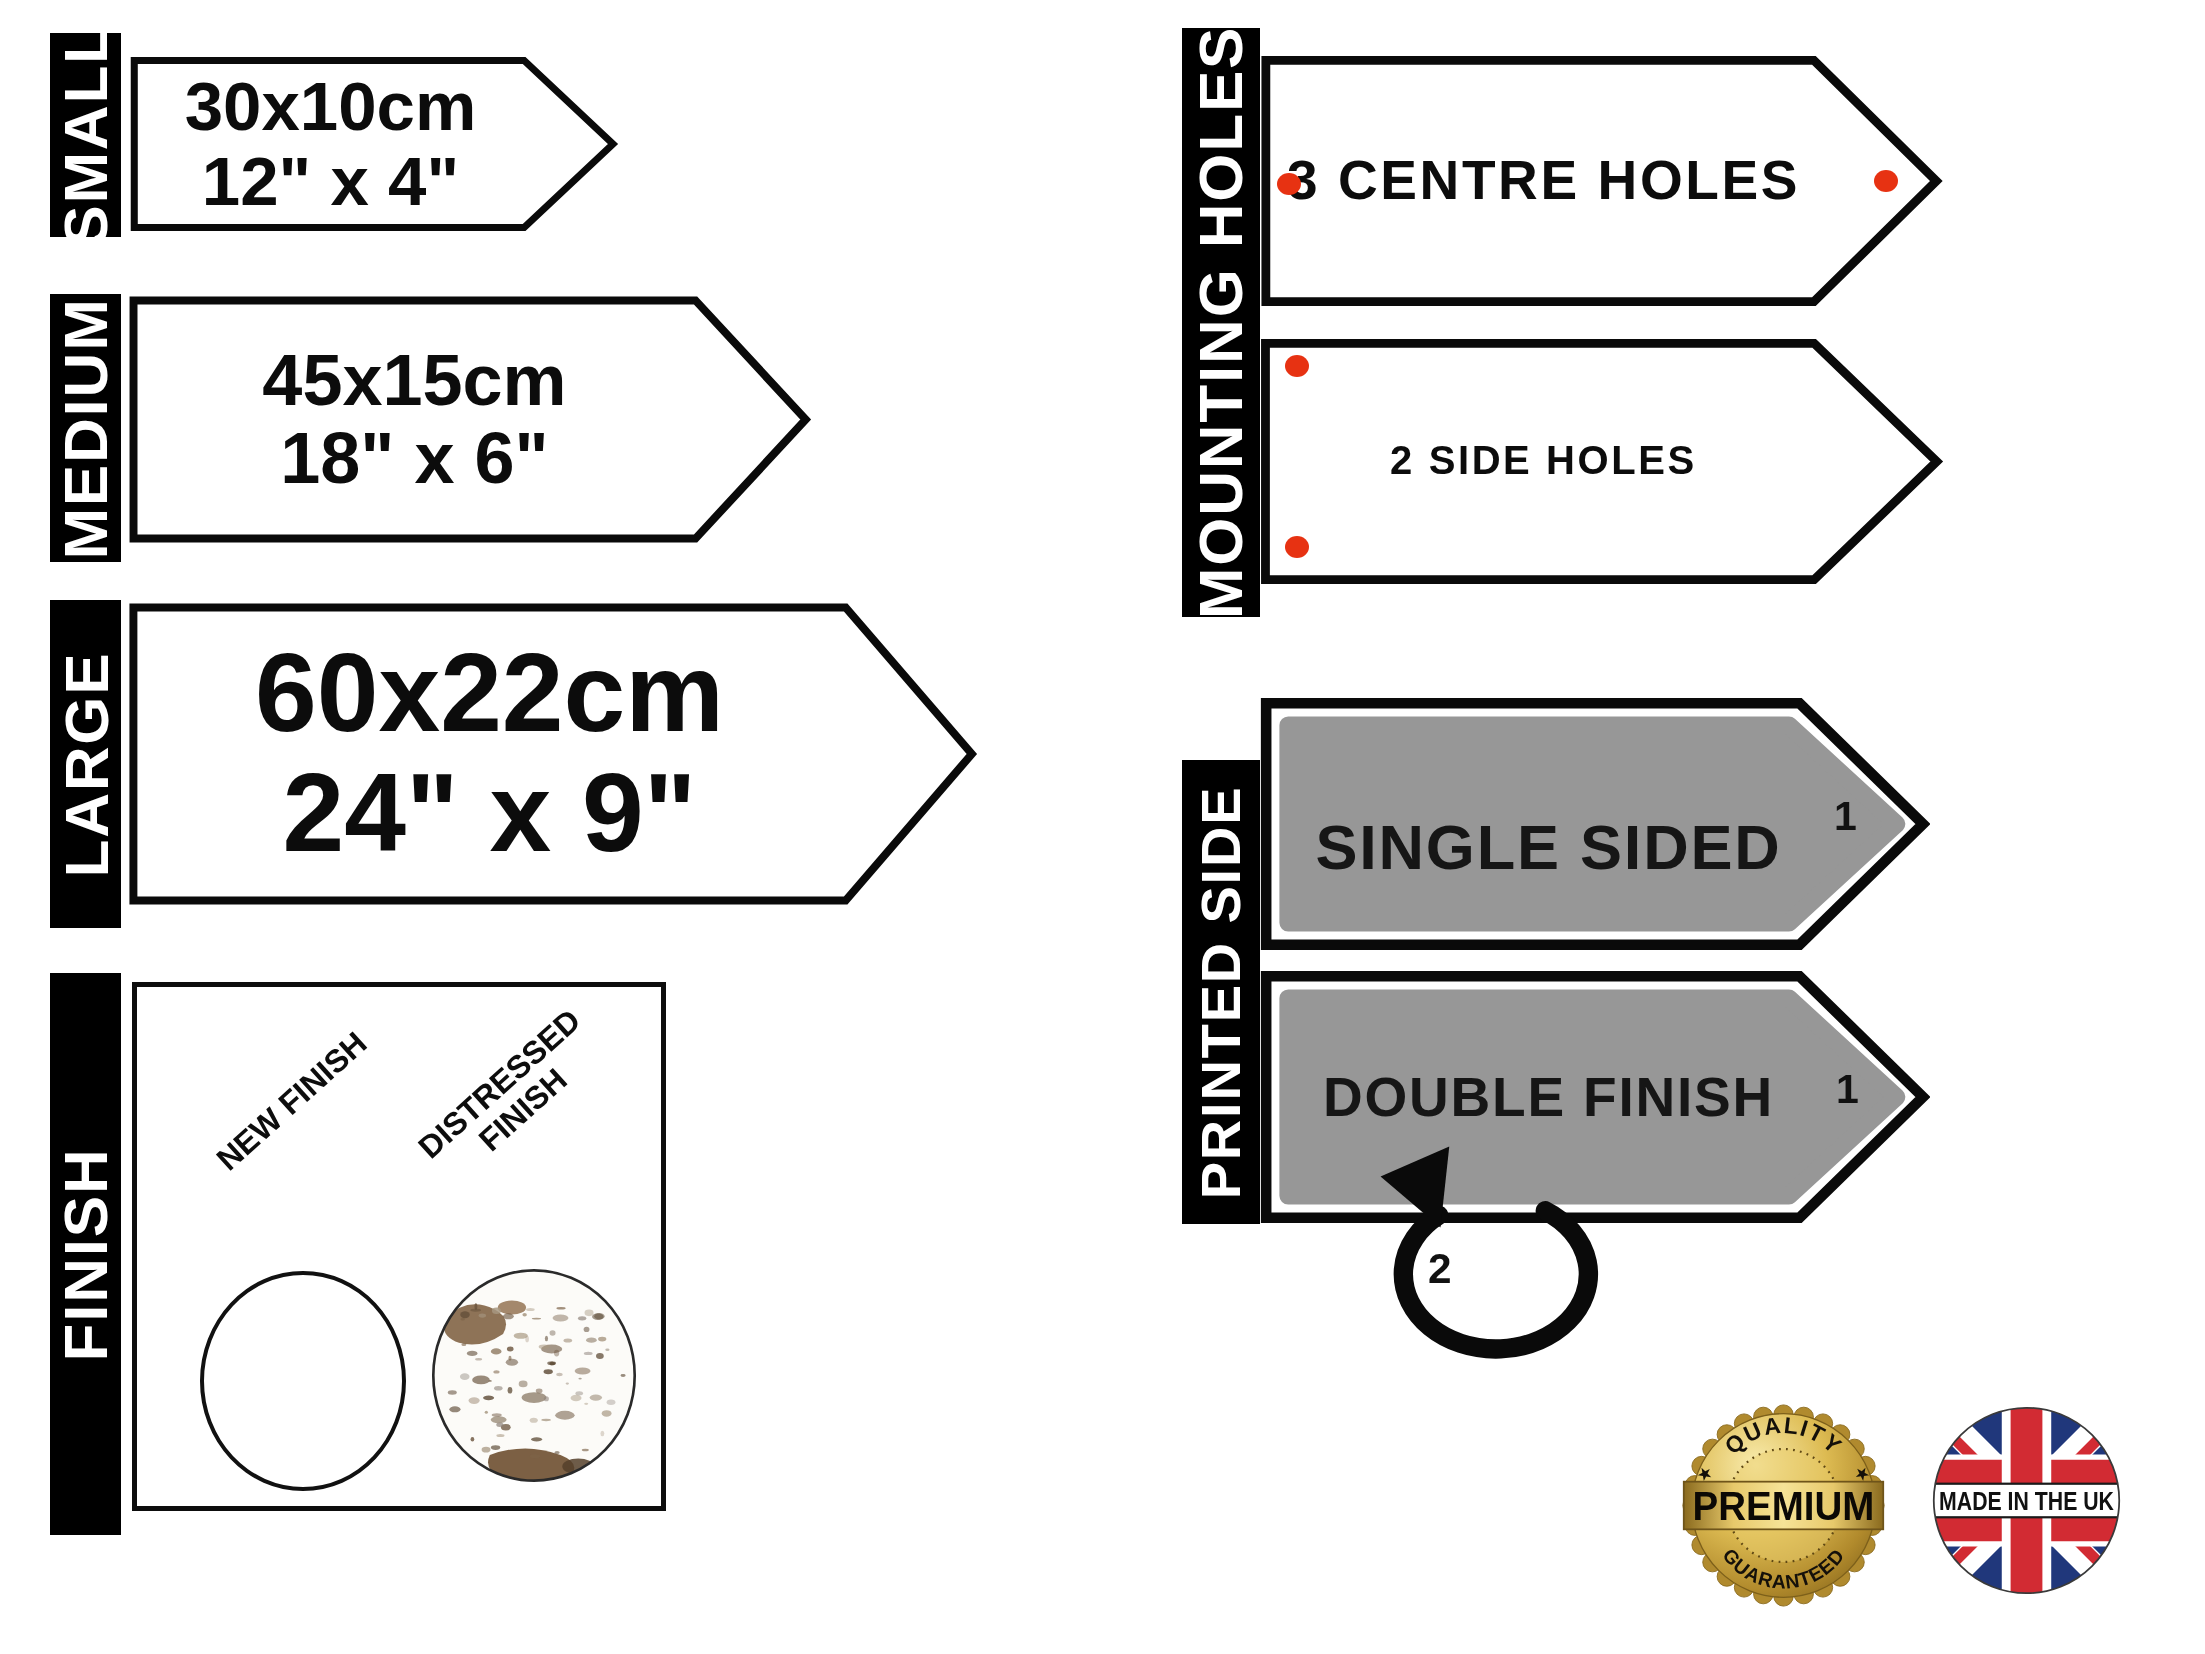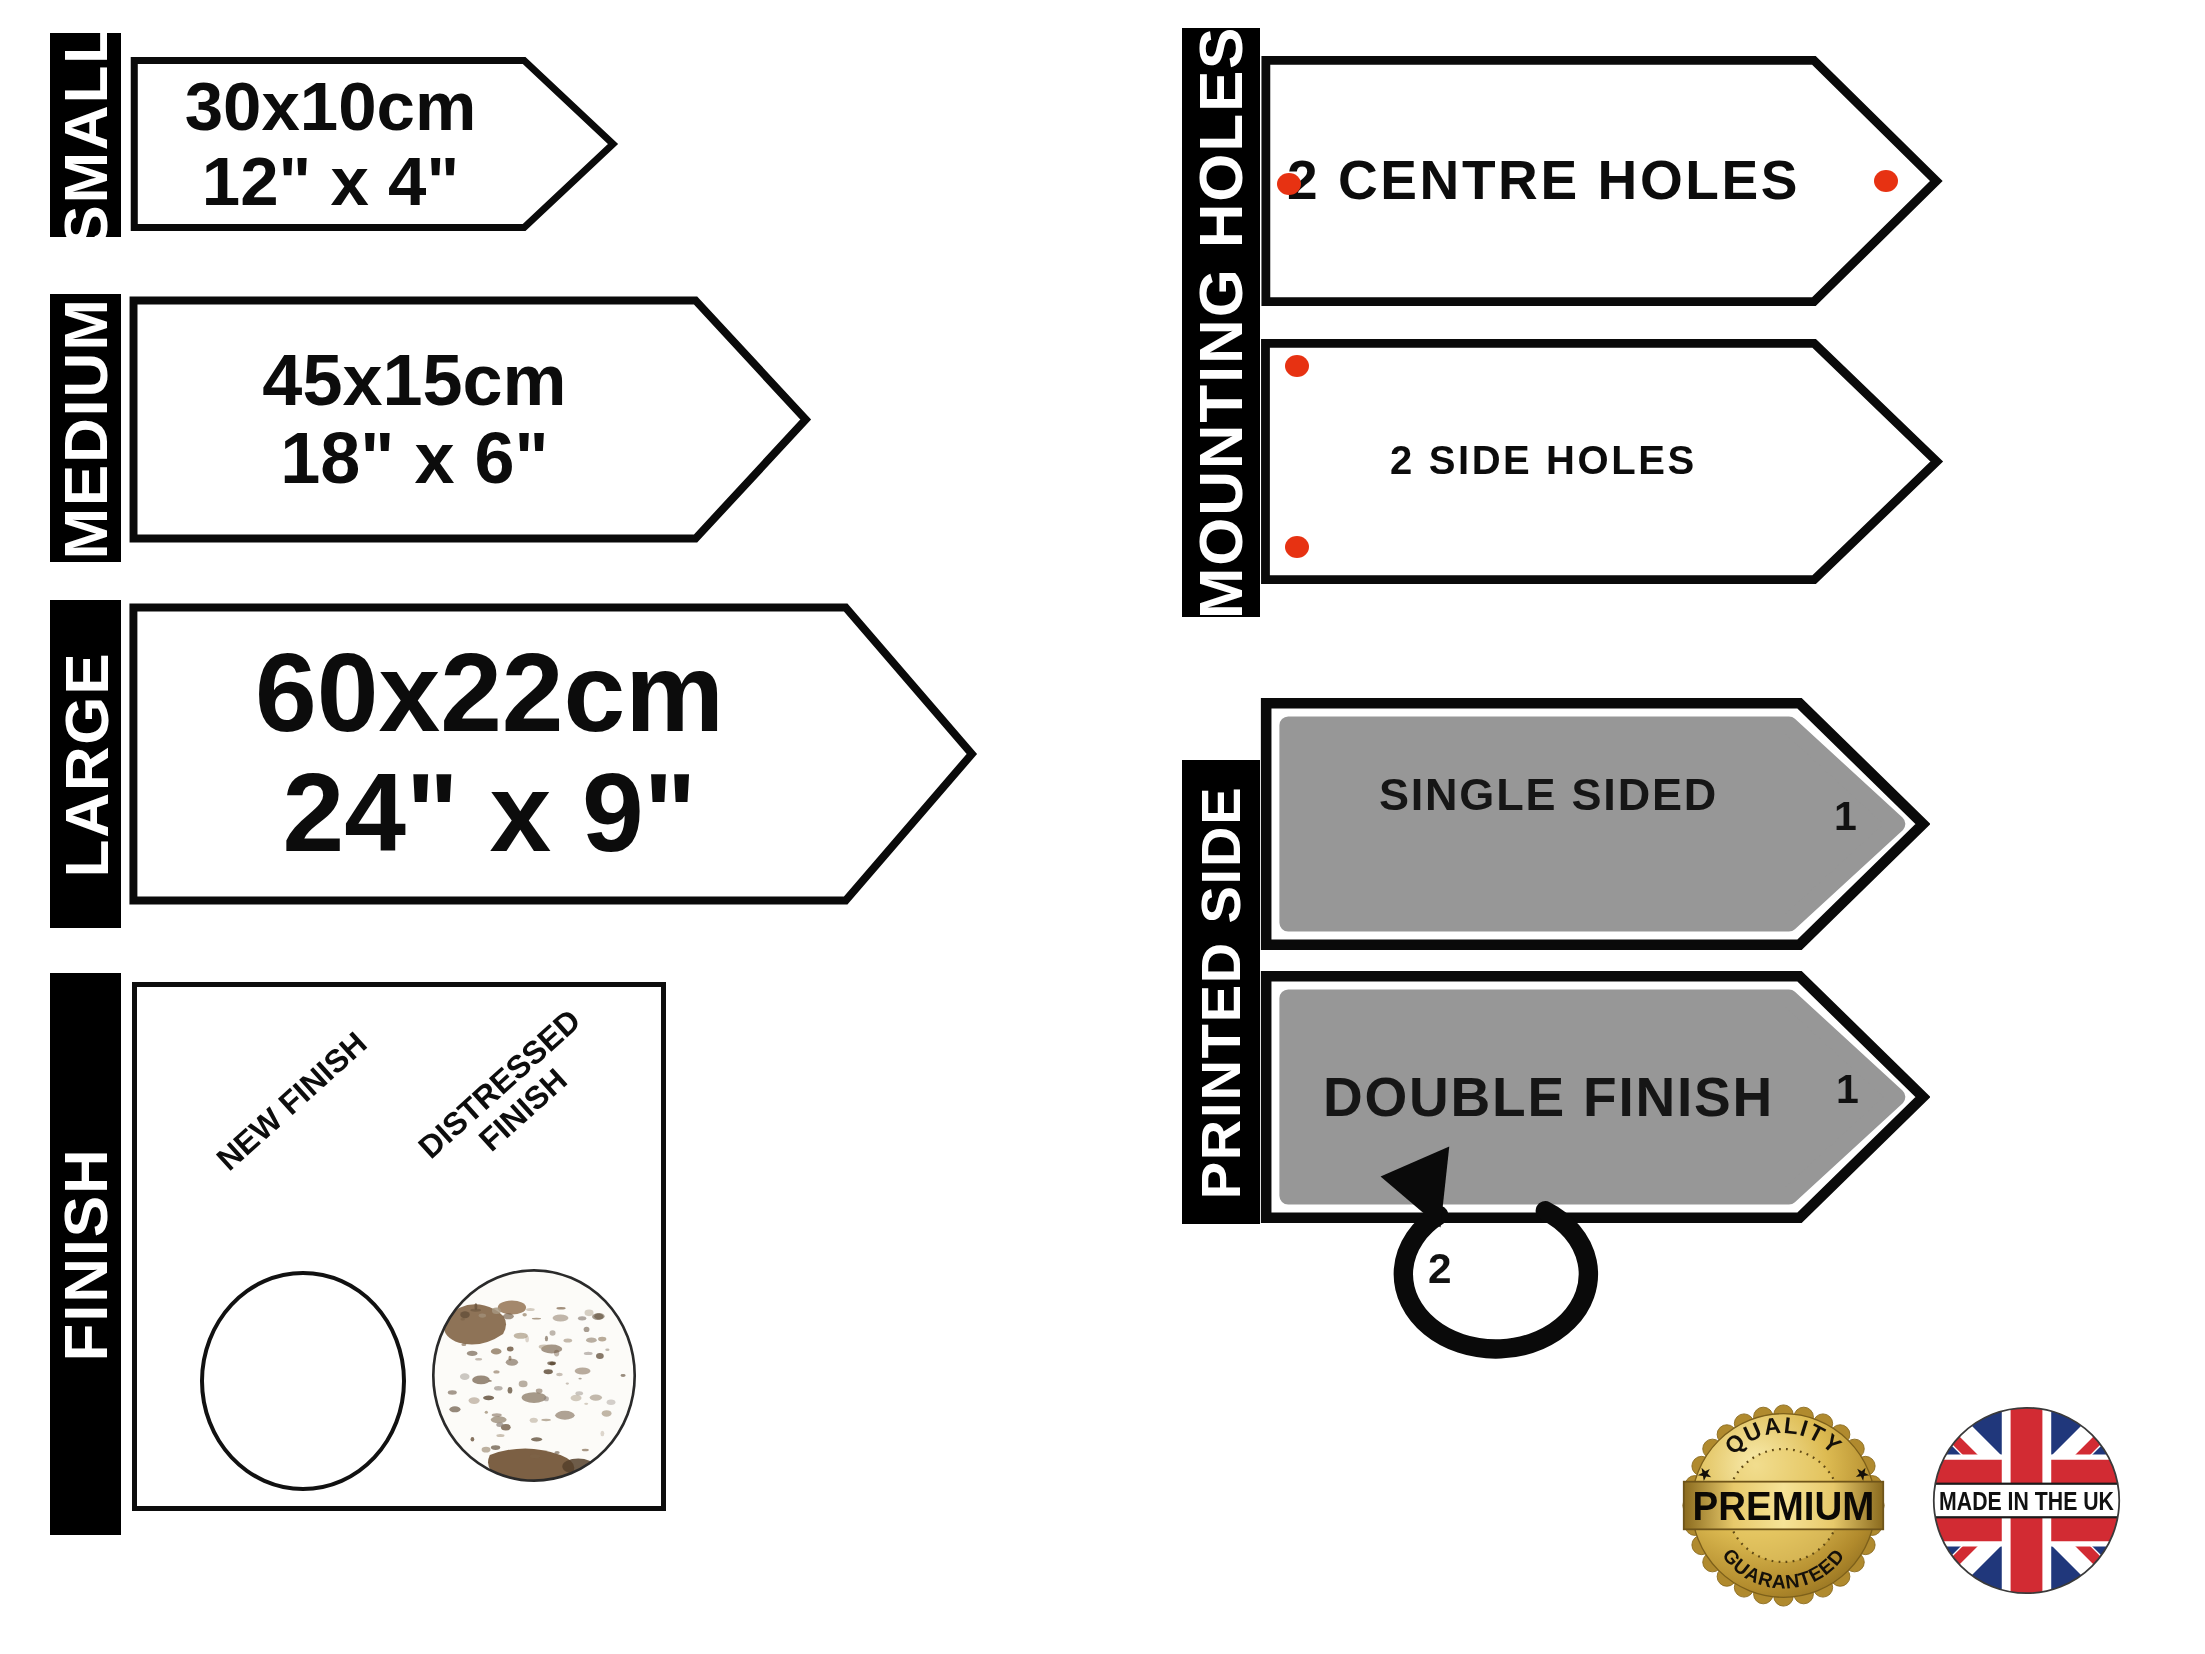--- a/index.html
+++ b/index.html
@@ -165,42 +165,42 @@
     </svg>
   </div>
 
   <div class="vbar" style="left:1182px;top:28px;width:78px;height:589px;">
     <span style="font-size:62px;">MOUNTING HOLES</span>
   </div>
   <svg class="arrow-svg" style="left:1260px;top:55px;" width="684" height="252" viewBox="0 0 775 286">
     <polygon points="6,6 628,6 767,143 628,280 6,280" fill="#ffffff" stroke="#0a0a0a" stroke-width="10"></polygon>
   </svg>
   <div class="sign-text" style="left:1270px;top:58px;width:547px;height:245px;font-size:55px;letter-spacing:2.6px;">
-    <div>2 CENTRE HOLES</div>
+    <div>3 CENTRE HOLES</div>
   </div>
   <div class="hole-dot" style="left:1277px;top:173px;width:24px;height:22px;"></div>
   <div class="hole-dot" style="left:1874px;top:170px;width:24px;height:22px;"></div>
 
   <svg class="arrow-svg" style="left:1260px;top:338px;" width="684" height="247" viewBox="0 0 775 280">
     <polygon points="6,6 628,6 767,140 628,274 6,274" fill="#ffffff" stroke="#0a0a0a" stroke-width="10"></polygon>
   </svg>
   <div class="sign-text" style="left:1270px;top:341px;width:547px;height:240px;font-size:40px;letter-spacing:2.6px;">
     <div>2 SIDE HOLES</div>
   </div>
   <div class="hole-dot" style="left:1285px;top:355px;width:24px;height:22px;"></div>
   <div class="hole-dot" style="left:1285px;top:536px;width:24px;height:22px;"></div>
 
   <div class="vbar" style="left:1182px;top:760px;width:78px;height:464px;">
     <span style="font-size:56px;">PRINTED SIDE</span>
   </div>
   <svg class="arrow-svg" style="left:1260px;top:697px;" width="670" height="254" viewBox="0 0 760 288">
     <polygon points="7,7 612,7 752,144 612,281 7,281" fill="#ffffff" stroke="#0a0a0a" stroke-width="12"></polygon>
     <polygon points="32,32 600,32 722,144 600,256 32,256" fill="#979797" stroke="#979797" stroke-width="20" stroke-linejoin="round"></polygon>
   </svg>
-  <div class="sign-text" style="left:1288px;top:672px;width:521px;height:247px;font-size:45px;letter-spacing:1.8px;color:#161616;">
+  <div class="sign-text" style="left:1288px;top:724px;width:521px;height:247px;font-size:63px;letter-spacing:1.8px;color:#161616;">
     <div>SINGLE SIDED</div>
   </div>
   <div class="side-num" style="left:1826px;top:796px;">1</div>
 
   <svg class="arrow-svg" style="left:1260px;top:970px;" width="670" height="254" viewBox="0 0 760 288">
     <polygon points="7,7 612,7 752,144 612,281 7,281" fill="#ffffff" stroke="#0a0a0a" stroke-width="12"></polygon>
     <polygon points="32,32 600,32 722,144 600,256 32,256" fill="#979797" stroke="#979797" stroke-width="20" stroke-linejoin="round"></polygon>
   </svg>
   <div class="sign-text" style="left:1288px;top:974px;width:521px;height:247px;font-size:55px;letter-spacing:1.8px;color:#161616;">
     <div>DOUBLE FINISH</div>

